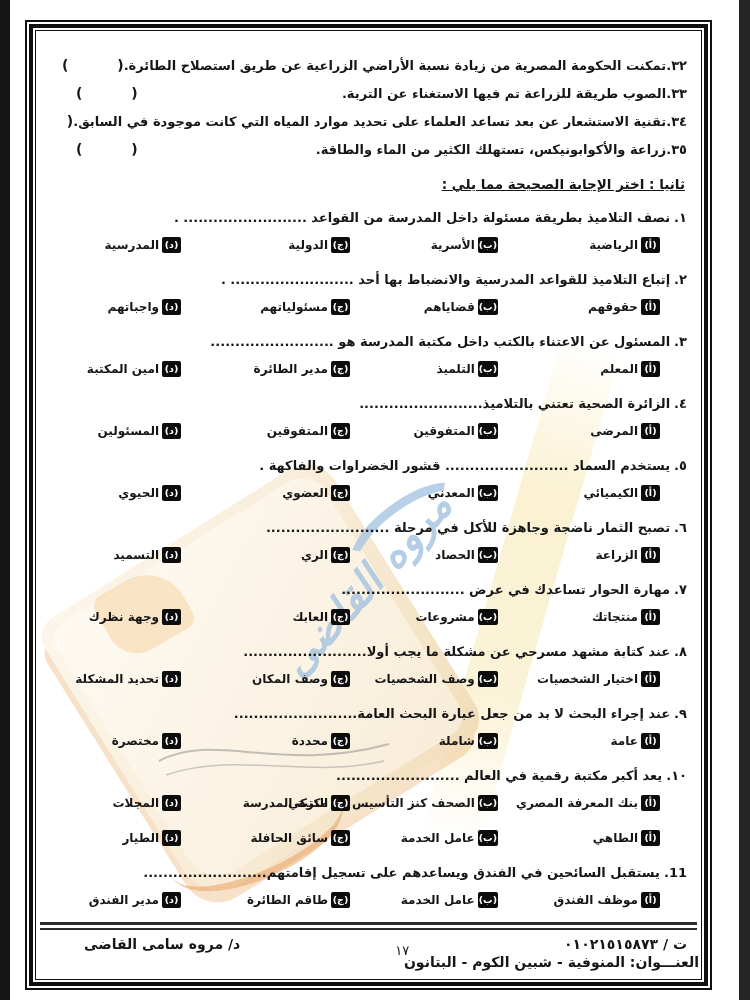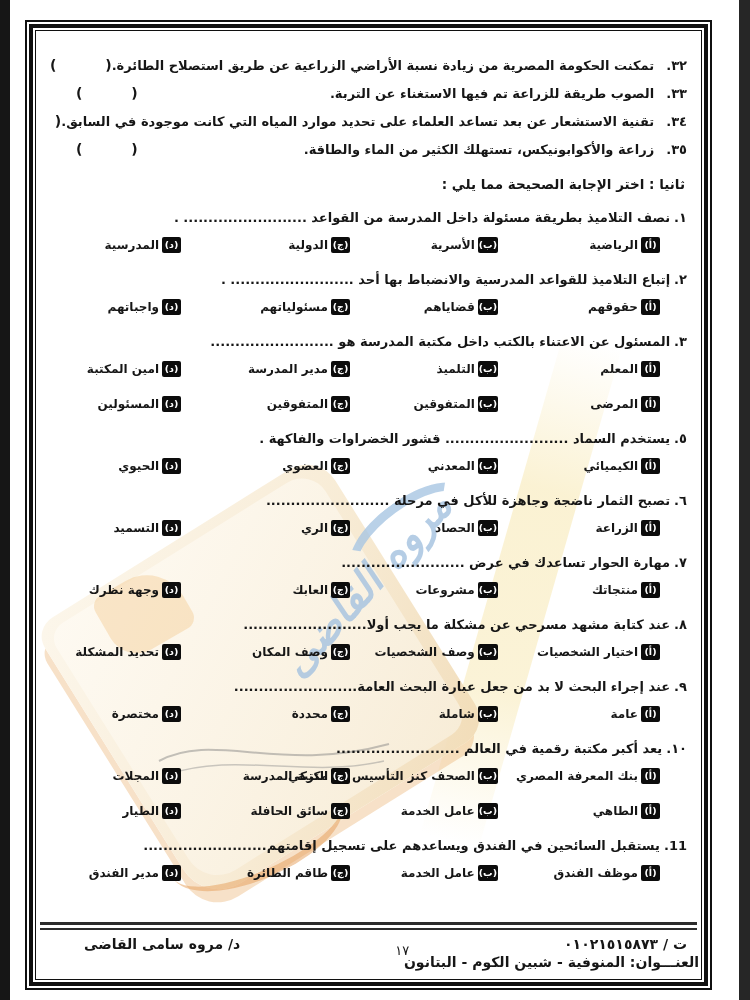--- a/index.html
+++ b/index.html
@@ -14,24 +14,24 @@
   
   .frame{position:absolute;left:25px;top:20px;right:38px;bottom:10px;border:2px solid #101010;padding:2px;z-index:2;}
   .frame-mid{border:4px solid #101010;height:100%;box-sizing:border-box;padding:2px;}
   .frame-inner{border:1px solid #101010;height:100%;box-sizing:border-box;position:relative;overflow:hidden;background:transparent;}
 
   .content{position:absolute;inset:0;padding:26px 14px 0 12px;direction:rtl;text-align:right;z-index:3;}
 
   .tf-row{display:flex;justify-content:space-between;align-items:baseline;padding-left:28px;
           height:27px;margin-bottom:1px;font-size:13px;font-weight:bold;white-space:nowrap;}
   .tf-q{white-space:nowrap;}
-  .tf-num{margin-left:12px;}
+  .tf-num{margin-left:0;}
   .tf-blank{white-space:pre;font-weight:bold;font-size:14px;}
 
-  .section-heading{font-size:13.5px;font-weight:bold;margin:8px 2px 6px 0;height:20px;}
+  .section-heading{font-size:13.5px;font-weight:bold;text-decoration:underline;margin:8px 2px 6px 0;height:20px;}
 
   .q{margin-bottom:6px;margin-top:8px;}
   .q-line{height:27px;line-height:27px;font-size:13px;font-weight:bold;white-space:nowrap;overflow:hidden;}
   .q-num{margin-left:4px;}
   .opts{display:grid;grid-template-columns:162px 148px 169px auto;margin-right:27px;height:27px;
         align-items:center;font-size:12px;font-weight:bold;direction:rtl;}
   .opt{display:flex;align-items:center;gap:3px;white-space:nowrap;overflow:visible;}
   .opt-badge{display:inline-flex;align-items:center;justify-content:center;min-width:17px;height:16px;
              padding:0 1px;background:#0c0c0c;color:#ffffff;font-size:9.5px;font-weight:bold;
              border-radius:2px;flex:0 0 auto;}
@@ -177,31 +177,32 @@
                     <span class="opt-label">المعلم</span>
                   </div>
 
                   <div class="opt">
                     <span class="opt-badge">(ب)</span>
                     <span class="opt-label">التلميذ</span>
                   </div>
 
                   <div class="opt">
                     <span class="opt-badge">(ج)</span>
-                    <span class="opt-label">مدير المدرسة</span>
+                    <span class="opt-label">مدير الطائرة</span>
                   </div>
 
                   <div class="opt">
                     <span class="opt-badge">(د)</span>
                     <span class="opt-label">امين المكتبة</span>
                   </div>
                 </div>
             </div>
 
             <div class="q">
+              <div class="q-line"><span class="q-num">٤.</span><span>الزائرة الصحية تعتني بالتلاميذ.........................</span></div>
               <div class="opts">
 
                   <div class="opt">
                     <span class="opt-badge">(أ)</span>
                     <span class="opt-label">المرضى</span>
                   </div>
 
                   <div class="opt">
                     <span class="opt-badge">(ب)</span>
                     <span class="opt-label">المتفوقين</span>

